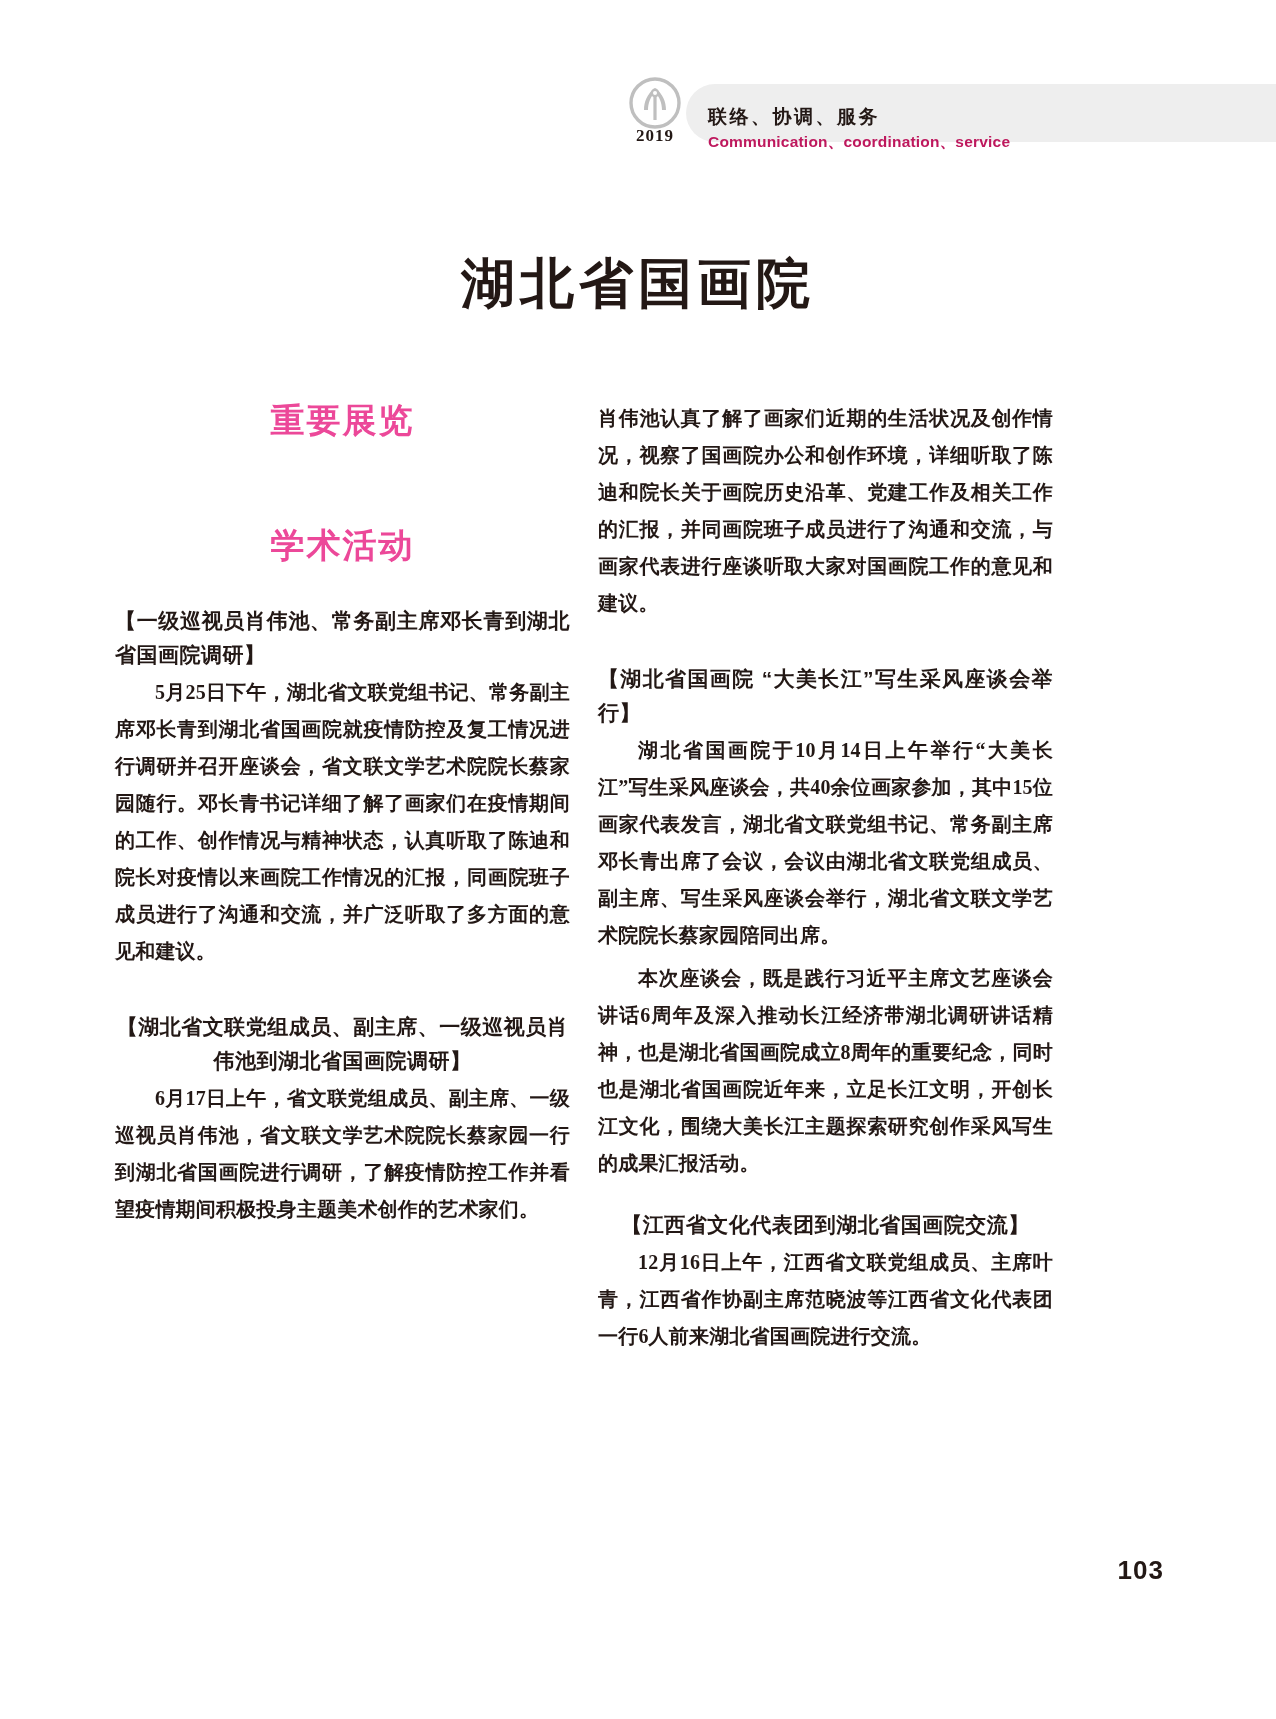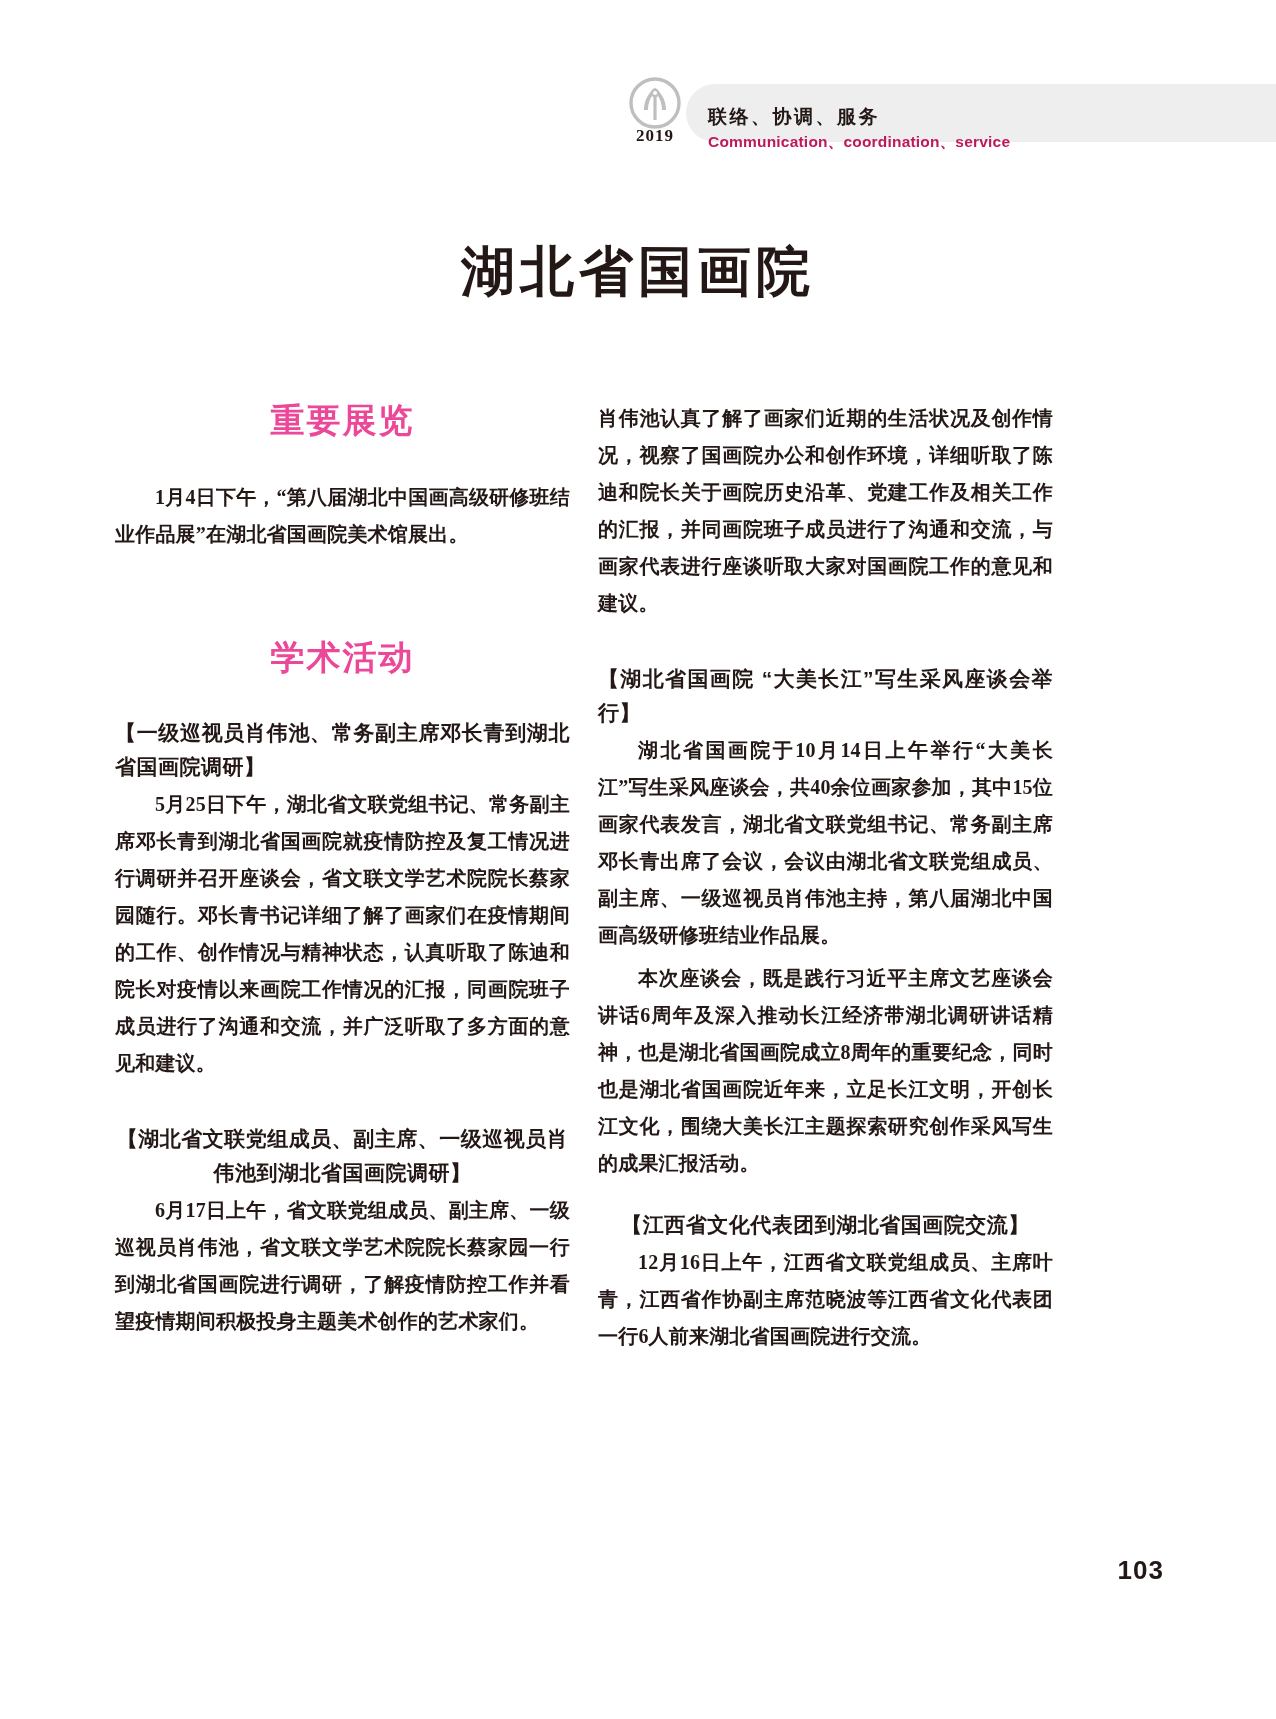--- a/index.html
+++ b/index.html
@@ -79,21 +79,21 @@
     font-size: 15.5px;
     letter-spacing: 0.2px;
     color: #be185d;
     line-height: 1.35;
     margin-top: 2px;
   }
 
   
   .page-title {
     position: absolute;
-    top: 200px;
+    top: 212px;
     left: 0;
     width: 1276px;
     text-align: center;
     font-family: "DejaVu Serif", "Liberation Serif", serif;
     font-weight: bold;
     font-size: 54px;
     letter-spacing: 5px;
     color: #231815;
   }
 
@@ -184,41 +184,40 @@
     <div class="header-en">Communication、coordination、service</div>
   </div>
 </div>
 
 <h1 class="page-title">湖北省国画院</h1>
 
 <div class="col col-left">
 
   <h2 class="section-title">重要展览</h2>
 
-  <p class="body-text">1月4日下午，“第八届湖北中国画高级研修班结业作品展”在湖北省国画院美术馆展出。</p>
 
   <h2 class="section-title gap-top">学术活动</h2>
 
   <h3 class="article-heading">【一级巡视员肖伟池、常务副主席邓长青到湖北省国画院调研】</h3>
   <p class="body-text">5月25日下午，湖北省文联党组书记、常务副主席邓长青到湖北省国画院就疫情防控及复工情况进行调研并召开座谈会，省文联文学艺术院院长蔡家园随行。邓长青书记详细了解了画家们在疫情期间的工作、创作情况与精神状态，认真听取了陈迪和院长对疫情以来画院工作情况的汇报，同画院班子成员进行了沟通和交流，并广泛听取了多方面的意见和建议。</p>
 
   <div class="block-gap"></div>
 
   <h3 class="article-heading centered">【湖北省文联党组成员、副主席、一级巡视员肖伟池到湖北省国画院调研】</h3>
   <p class="body-text">6月17日上午，省文联党组成员、副主席、一级巡视员肖伟池，省文联文学艺术院院长蔡家园一行到湖北省国画院进行调研，了解疫情防控工作并看望疫情期间积极投身主题美术创作的艺术家们。</p>
 </div>
 
 <div class="col col-right">
 
   <p class="body-text" style="text-indent:0;">肖伟池认真了解了画家们近期的生活状况及创作情况，视察了国画院办公和创作环境，详细听取了陈迪和院长关于画院历史沿革、党建工作及相关工作的汇报，并同画院班子成员进行了沟通和交流，与画家代表进行座谈听取大家对国画院工作的意见和建议。</p>
 
   <div class="block-gap"></div>
 
   <h3 class="article-heading">【湖北省国画院 “大美长江”写生采风座谈会举行】</h3>
-  <p class="body-text">湖北省国画院于10月14日上午举行“大美长江”写生采风座谈会，共40余位画家参加，其中15位画家代表发言，湖北省文联党组书记、常务副主席邓长青出席了会议，会议由湖北省文联党组成员、副主席、一级巡视员肖伟池主持，第八届湖北中国画高级研修班结业作品展。</p>
+  <p class="body-text">湖北省国画院于10月14日上午举行“大美长江”写生采风座谈会，共40余位画家参加，其中15位画家代表发言，湖北省文联党组书记、常务副主席邓长青出席了会议，会议由湖北省文联党组成员、副主席、写生采风座谈会举行，湖北省文联文学艺术院院长蔡家园陪同出席。</p>
   <p class="body-text">本次座谈会，既是践行习近平主席文艺座谈会讲话6周年及深入推动长江经济带湖北调研讲话精神，也是湖北省国画院成立8周年的重要纪念，同时也是湖北省国画院近年来，立足长江文明，开创长江文化，围绕大美长江主题探索研究创作采风写生的成果汇报活动。</p>
 
   <div class="block-gap-sm"></div>
 
   <h3 class="article-heading centered">【江西省文化代表团到湖北省国画院交流】</h3>
   <p class="body-text">12月16日上午，江西省文联党组成员、主席叶青，江西省作协副主席范晓波等江西省文化代表团一行6人前来湖北省国画院进行交流。</p>
 </div>
 
 <div class="page-number">103</div>
 

